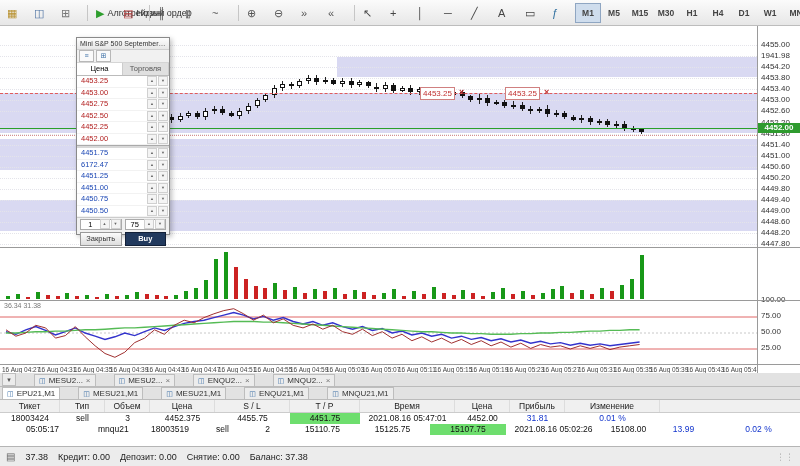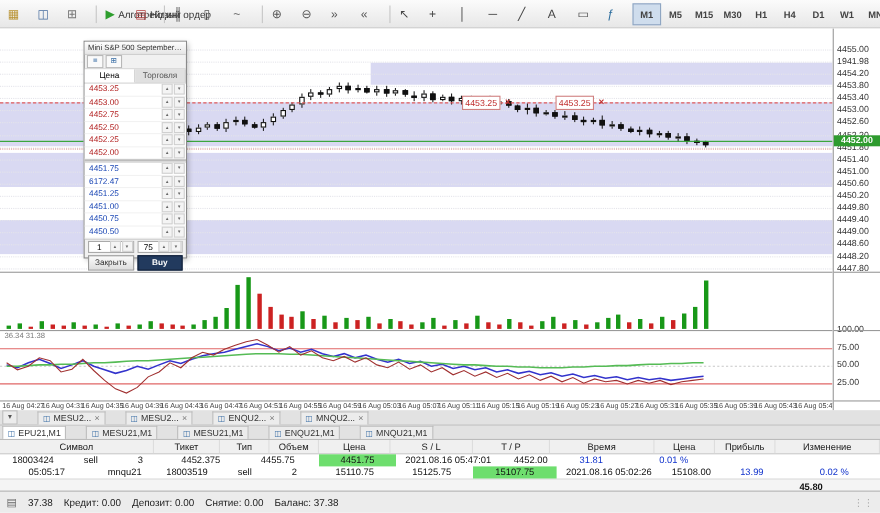--- a/index.html
+++ b/index.html
@@ -634,21 +634,20 @@
         <span>ENQU21,M1</span>
       </div>
       <div class="ctab">
         <span class="ctab-icon">◫</span>
         <span>MNQU21,M1</span>
       </div>
     </div>
 
   <div class="toolbox">
     <div class="tb-head" id="tbHead">
-        <div class="th-cell" style="width: 140px;">Символ</div>
         <div class="th-cell" style="width: 60px;">Тикет</div>
         <div class="th-cell" style="width: 45px;">Тип</div>
         <div class="th-cell" style="width: 45px;">Объем</div>
         <div class="th-cell" style="width: 65px;">Цена</div>
         <div class="th-cell" style="width: 75px;">S / L</div>
         <div class="th-cell" style="width: 70px;">T / P</div>
         <div class="th-cell" style="width: 95px;">Время</div>
         <div class="th-cell" style="width: 55px;">Цена</div>
         <div class="th-cell" style="width: 55px;">Прибыль</div>
         <div class="th-cell" style="width: 95px;">Изменение</div>
@@ -673,23 +672,20 @@
           <div class="td-cell" style="width: 45px;">2</div>
           <div class="td-cell" style="width: 65px;">15110.75</div>
           <div class="td-cell" style="width: 75px;">15125.75</div>
           <div class="td-cell tp-green" style="width: 76px;">15107.75</div>
           <div class="td-cell" style="width: 95px;">2021.08.16 05:02:26</div>
           <div class="td-cell" style="width: 55px;">15108.00</div>
           <div class="td-cell blue" style="width: 55px;">13.99</div>
           <div class="td-cell blue" style="width: 95px;">0.02 %</div>
         </div>
       </div>
-    <div class="tb-sum">
-      <span>45.80</span>
-    </div>
   </div>
 
   <div class="statusbar" id="statusBar">
     <span class="sb-icon">▤</span>
   <span class="sb-item">37.38</span>
       <span class="sb-item">Кредит: 0.00</span>
       <span class="sb-item">Депозит: 0.00</span>
       <span class="sb-item">Снятие: 0.00</span>
       <span class="sb-item">Баланс: 37.38</span>
       <span class="sb-grip">⋮⋮</span>

